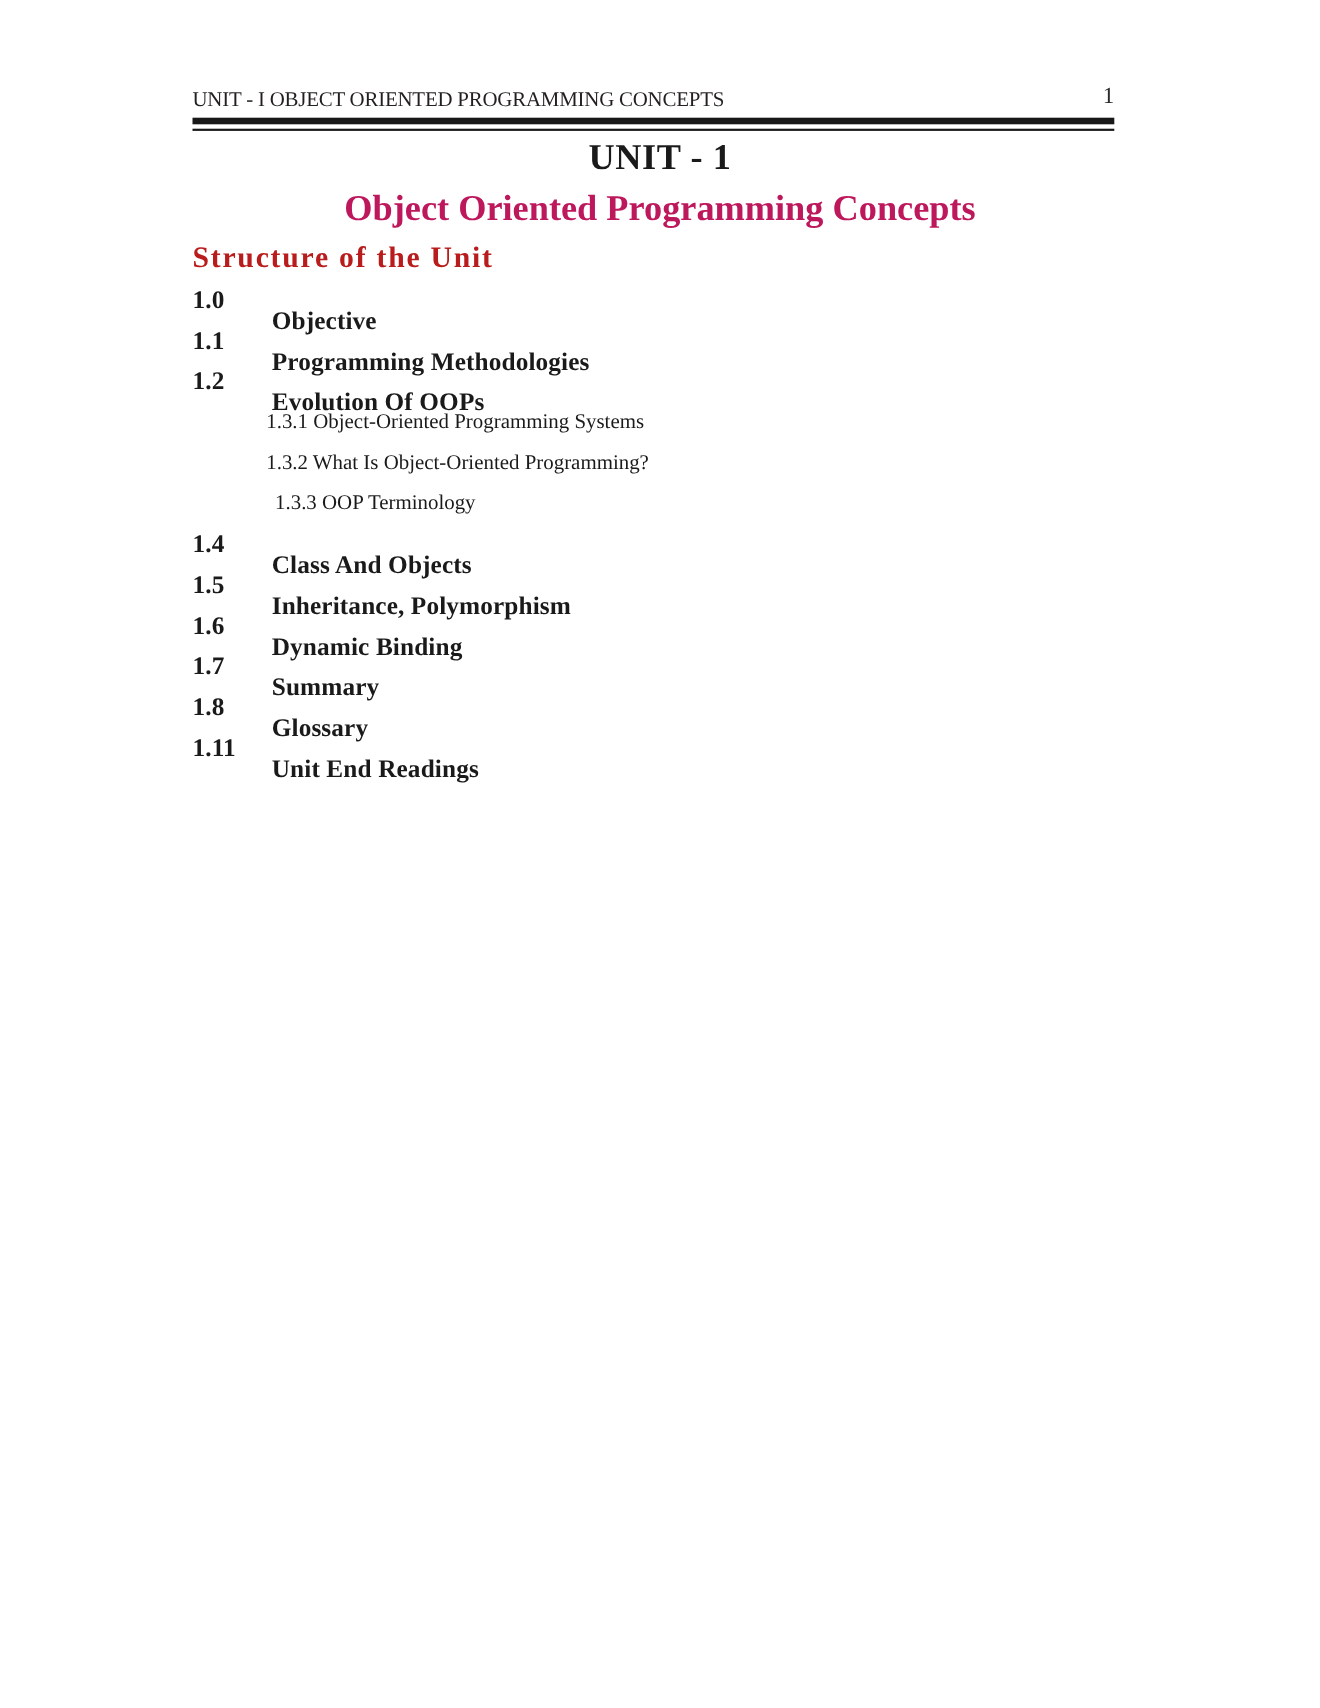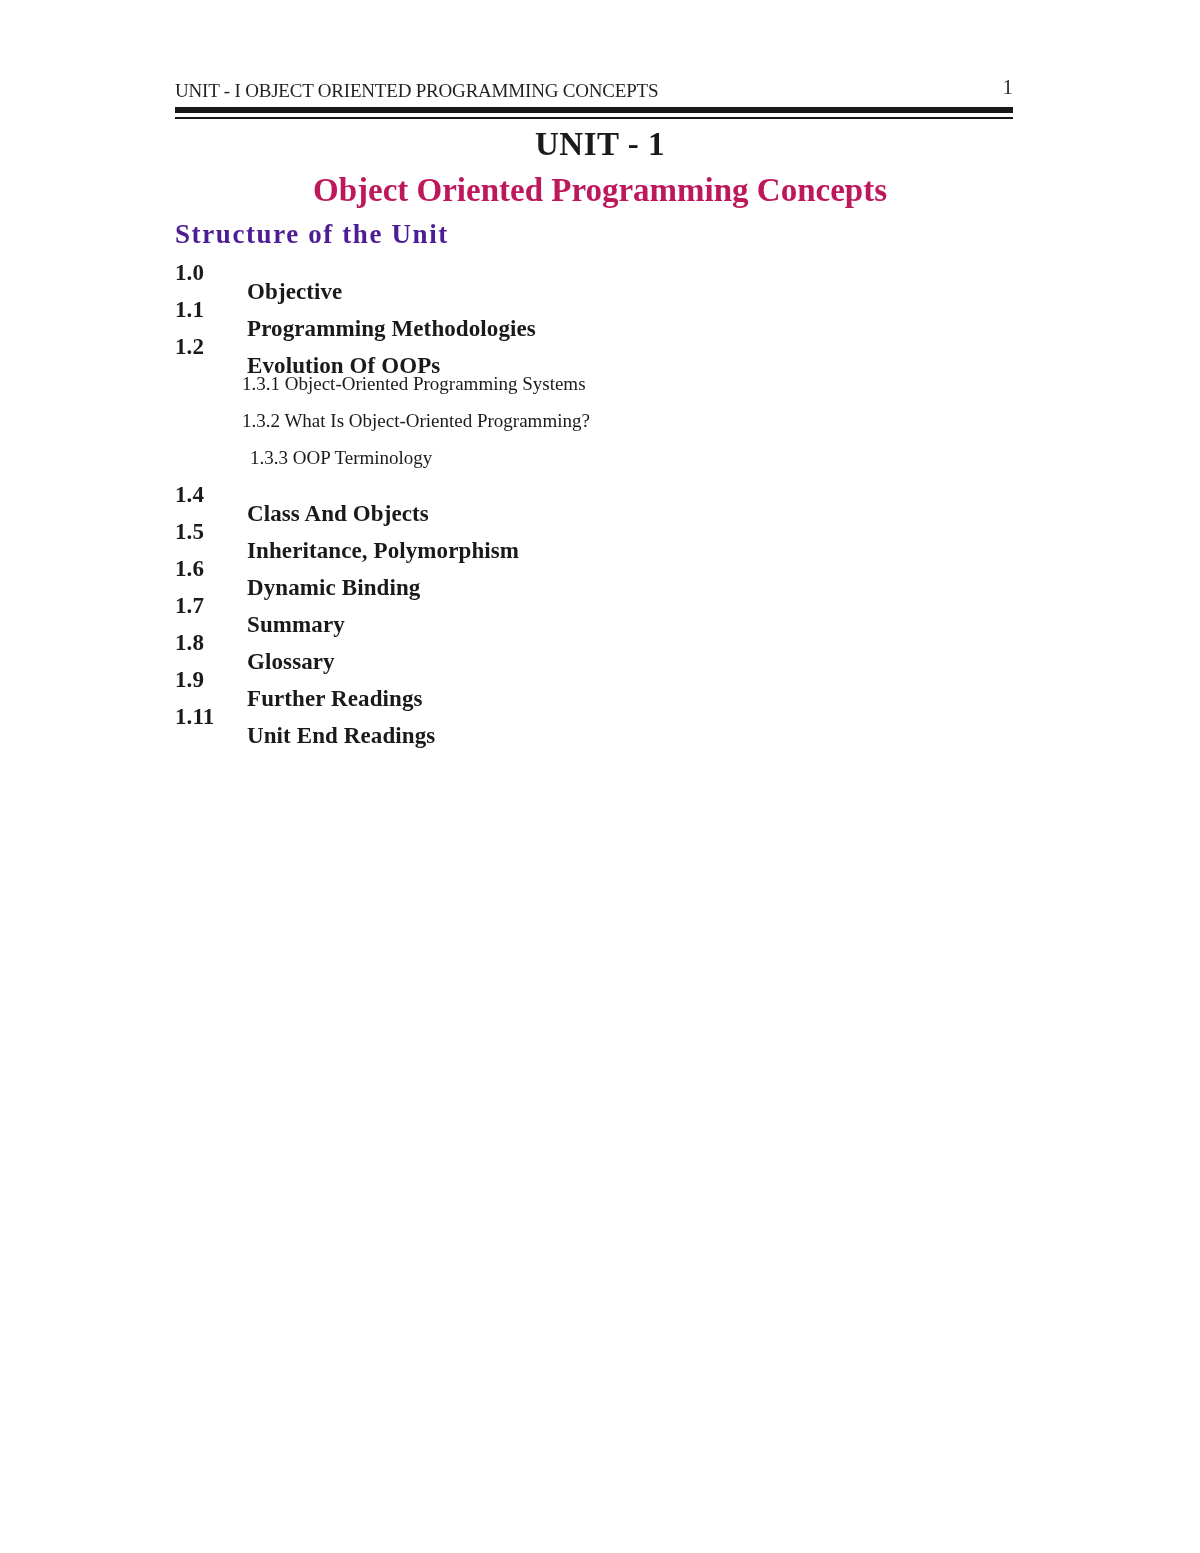--- a/index.html
+++ b/index.html
@@ -103,21 +103,21 @@
 
   
   .structure-heading {
     position: absolute;
     left: 175px;
     top: 218px;
     font-size: 27px;
     line-height: 32px;
     font-weight: bold;
     letter-spacing: 1.6px;
-    color: #4c1d95;
+    color: #b91c1c;
     white-space: nowrap;
   }
 
   
   .toc {
     position: absolute;
     left: 175px;
     top: 258px;
     width: 840px;
   }
@@ -219,22 +219,18 @@
       </div>
       <div class="toc-row level1">
         <span class="toc-num">1.7</span>
         <span class="toc-label">Summary</span>
       </div>
       <div class="toc-row level1">
         <span class="toc-num">1.8</span>
         <span class="toc-label">Glossary</span>
       </div>
       <div class="toc-row level1">
-        <span class="toc-num">1.9</span>
-        <span class="toc-label">Further Readings</span>
-      </div>
-      <div class="toc-row level1">
         <span class="toc-num">1.11</span>
         <span class="toc-label">Unit End Readings</span>
       </div>
     </div>
 
 </div>
 
 </body></html>

